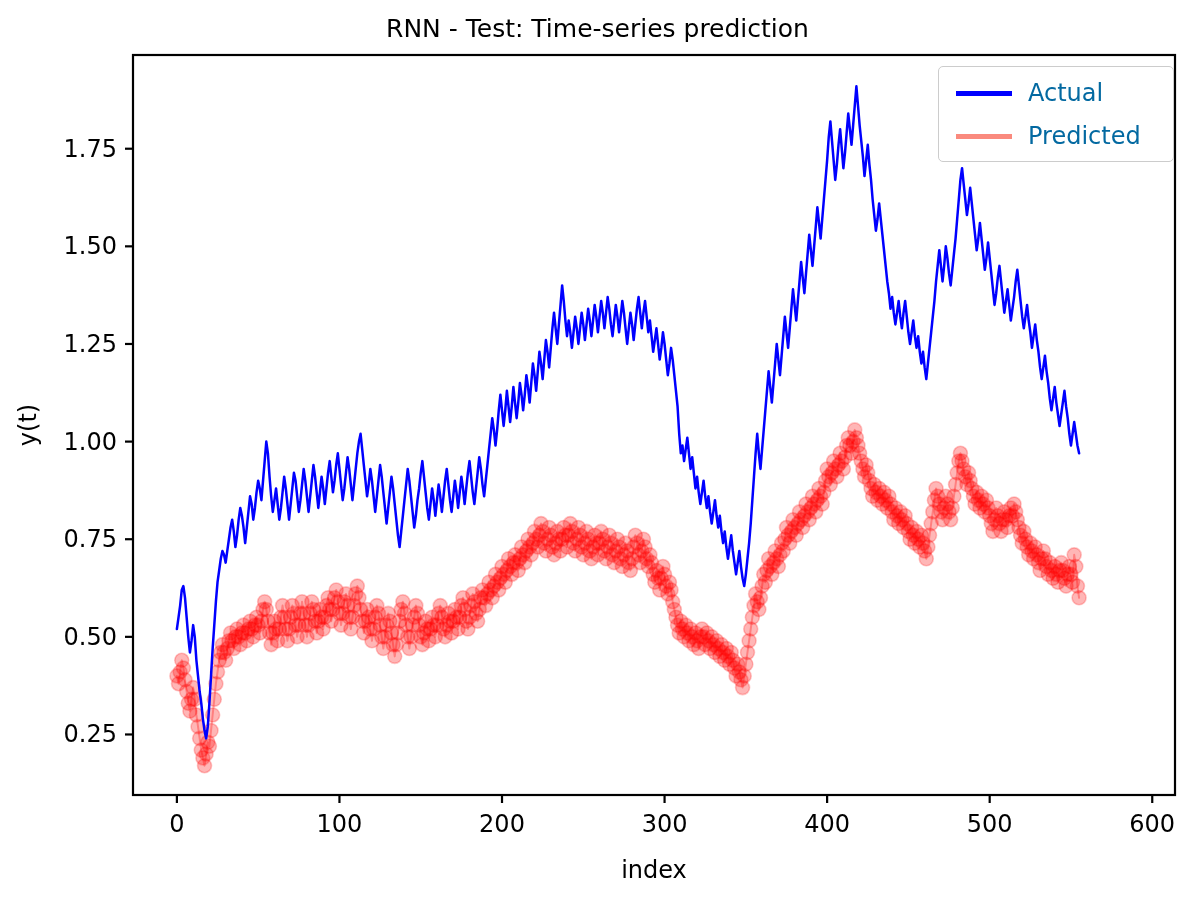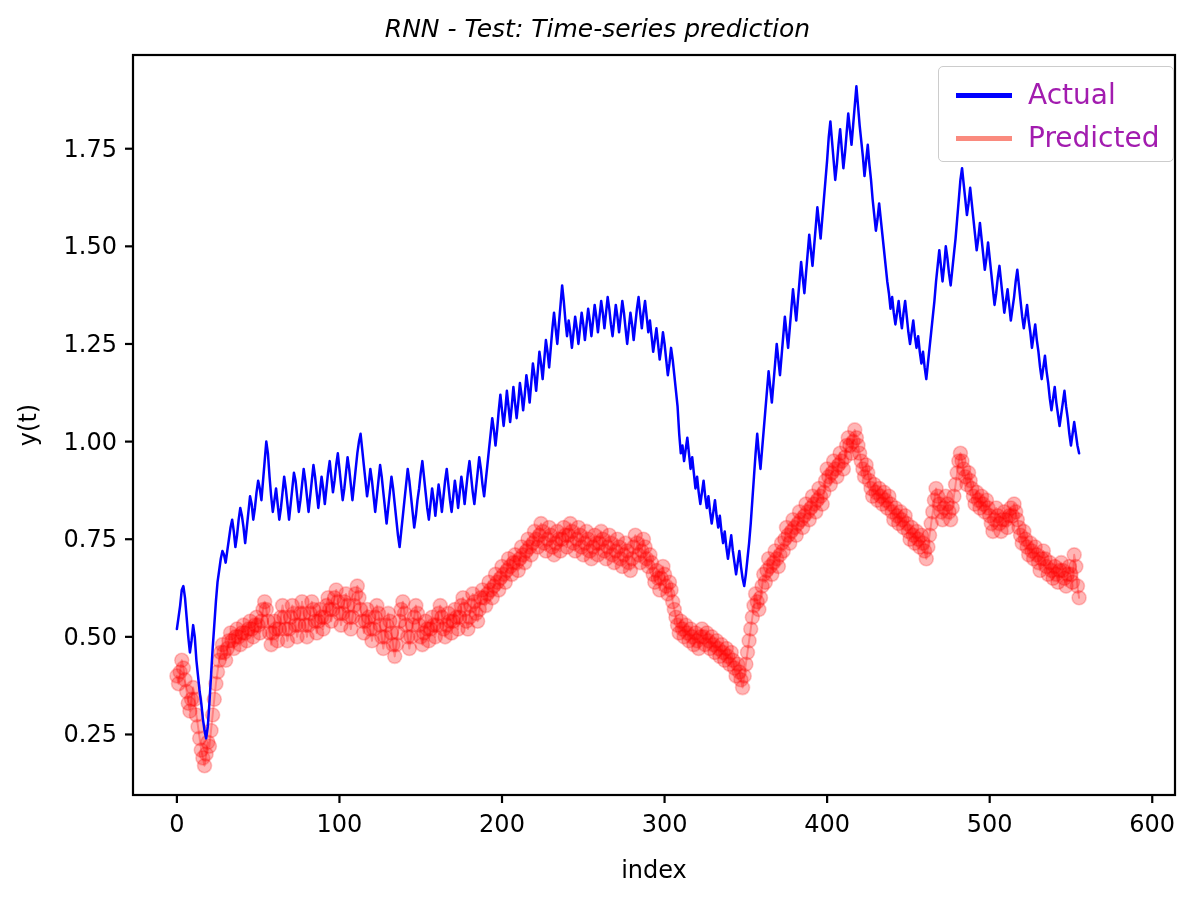--- a/index.html
+++ b/index.html
@@ -22,21 +22,20 @@
   #chart-title {
     position: absolute;
     left: 0;
     top: 14px;
     width: 1195px;
     text-align: center;
     font-size: 25px;
     color: #000000;
     letter-spacing: 0px;
     font-family: "DejaVu Sans", sans-serif;
-    font-style: italic;
   }
   #plot-svg {
     position: absolute;
     left: 0;
     top: 0;
   }
   .tick-label {
     font-family: "DejaVu Sans", sans-serif;
     font-size: 24px;
     fill: #000000;
@@ -61,22 +60,22 @@
     position: absolute;
     display: flex;
     align-items: center;
   }
   .legend-swatch {
     width: 56px;
     height: 5px;
     margin-right: 16px;
   }
   .legend-label {
-    font-size: 28px;
-    color: #a21caf;
+    font-size: 24px;
+    color: #0369a1;
     font-family: "DejaVu Sans", sans-serif;
     line-height: 1;
     white-space: nowrap;
   }
 </style>
 </head>
 <body>
 
 <div id="figure">
 

